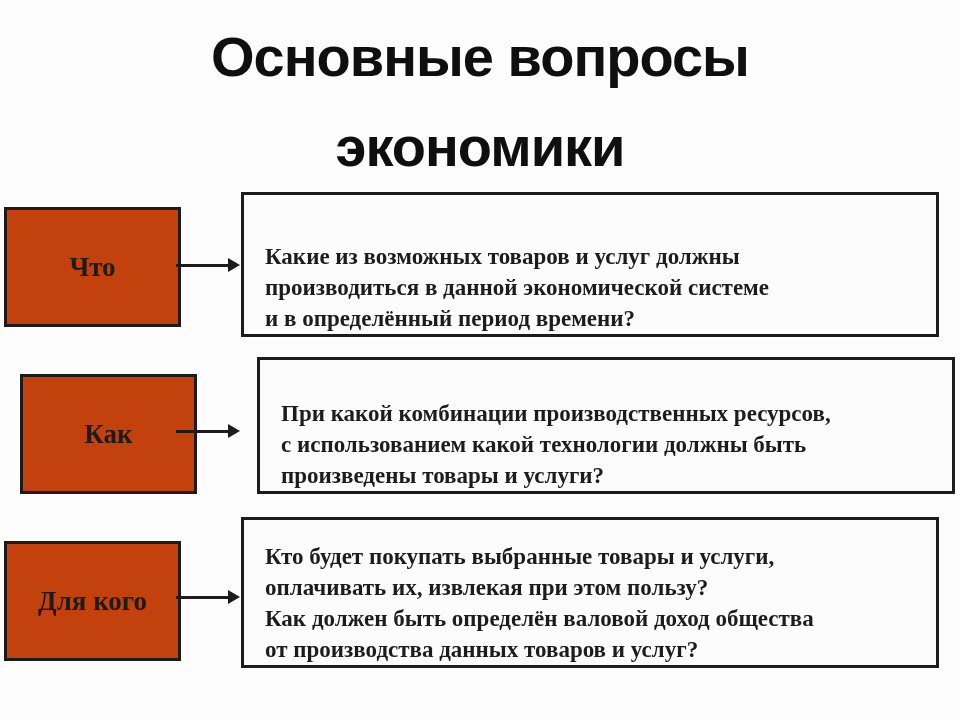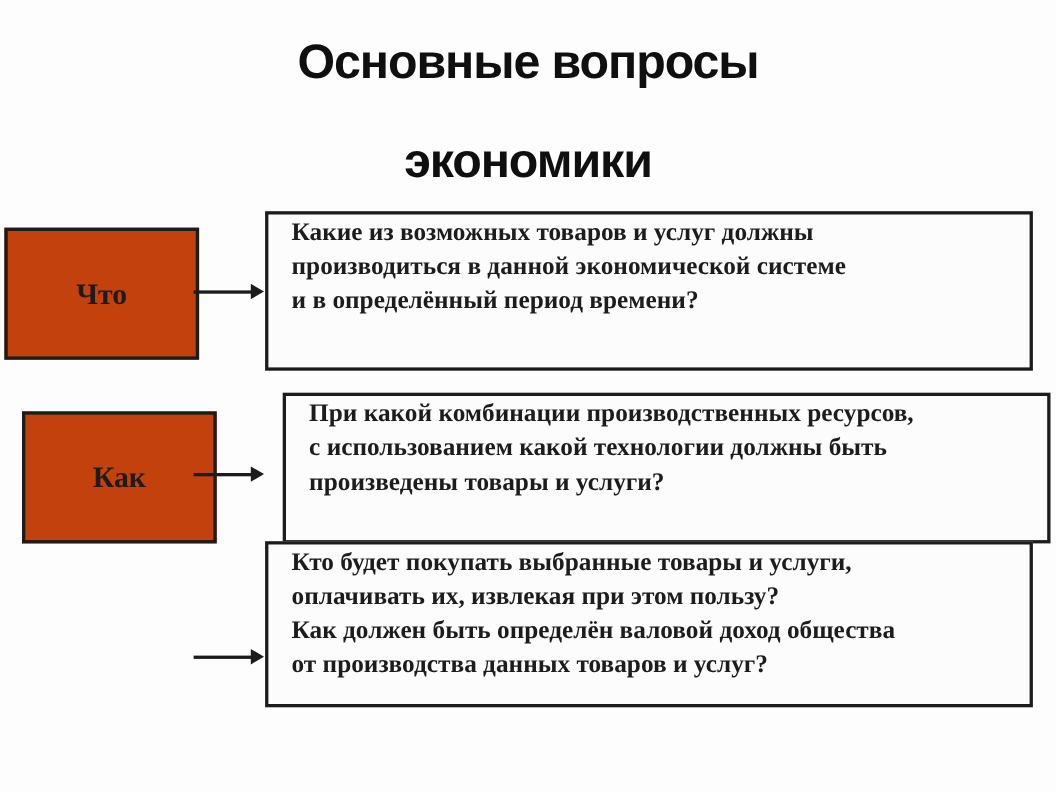--- a/index.html
+++ b/index.html
@@ -14,21 +14,21 @@
   }
 
   .title {
     position: absolute;
     top: 12px;
     left: 0;
     width: 960px;
     text-align: center;
     font-family: "Liberation Sans", sans-serif;
     font-weight: 700;
-    font-size: 44px;
+    font-size: 56px;
     line-height: 90px;
     letter-spacing: -1px;
     color: #0f0f0f;
     white-space: pre-line;
   }
 
   .qbox {
     position: absolute;
     left: 4px;
     width: 171px;
@@ -47,32 +47,32 @@
   .qbox.r2 { top: 374px; margin-left: 16px; }
   .qbox.r3 { top: 541px; }
 
   .dbox {
     position: absolute;
     left: 241px;
     width: 698px;
     border: 3px solid #1c1c1c;
     background: #fcfcfc;
     display: flex;
-    align-items: flex-start;
+    align-items: flex-end;
     box-sizing: border-box;
     padding: 0 10px 0 21px;
     font-family: "Liberation Serif", serif;
     font-weight: 700;
     font-size: 23px;
     line-height: 31px;
     color: #1c1c1c;
   }
   .dbox.r1 { top: 192px; height: 145px; }
   .dbox.r2 { top: 357px; height: 137px; margin-left: 16px; }
-  .dbox.r3 { top: 492px; height: 151px; }
+  .dbox.r3 { top: 517px; height: 151px; }
 
   .dtext { white-space: pre-line; }
 
   .arrow {
     position: absolute;
     left: 176px;
     width: 64px;
     height: 14px;
   }
   .arrow.r1 { top: 258px; }
@@ -125,20 +125,23 @@
   <div class="arrow r2">
     <div class="shaft"></div>
     <div class="head"></div>
   </div>
   <div class="dbox r2">
     <div class="dtext">При какой комбинации производственных ресурсов,
 с использованием какой технологии должны быть
 произведены товары и услуги?</div>
   </div>
 
+  <div class="qbox r3">
+    <span>Для кого</span>
+  </div>
   <div class="arrow r3">
     <div class="shaft"></div>
     <div class="head"></div>
   </div>
   <div class="dbox r3">
     <div class="dtext">Кто будет покупать выбранные товары и услуги,
 оплачивать их, извлекая при этом пользу?
 Как должен быть определён валовой доход общества
 от производства данных товаров и услуг?</div>
   </div>

